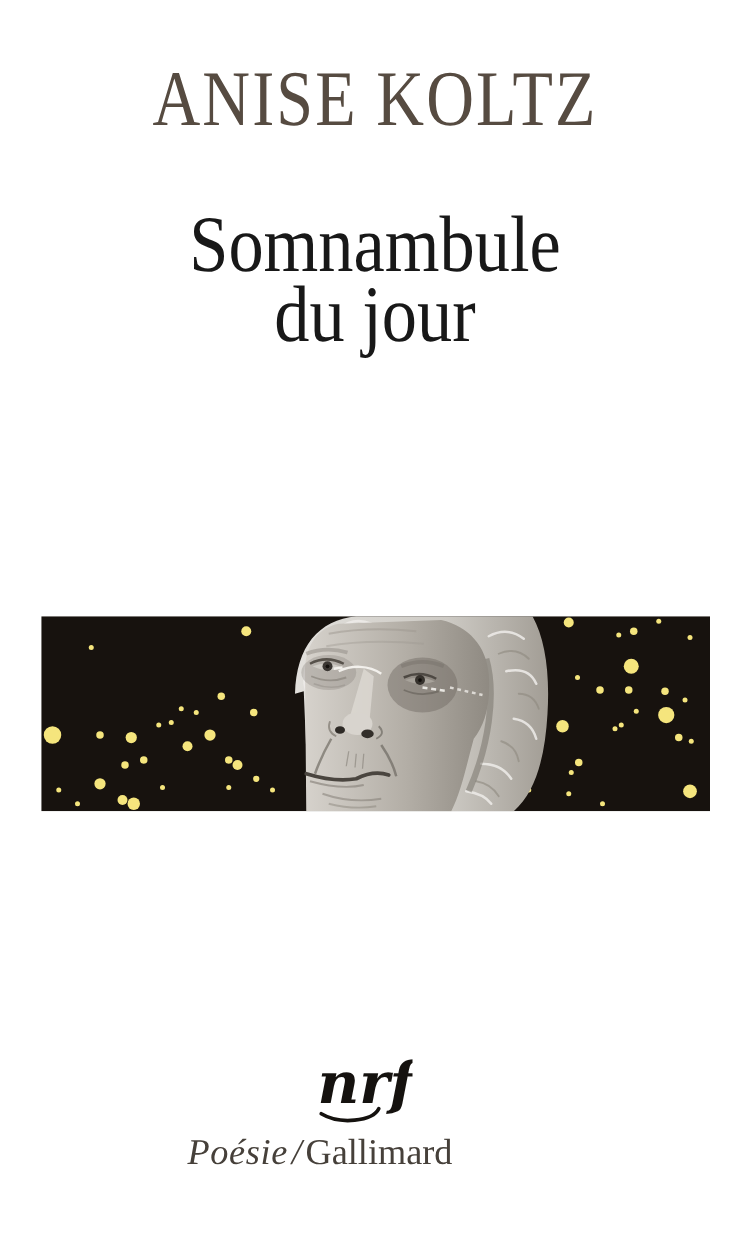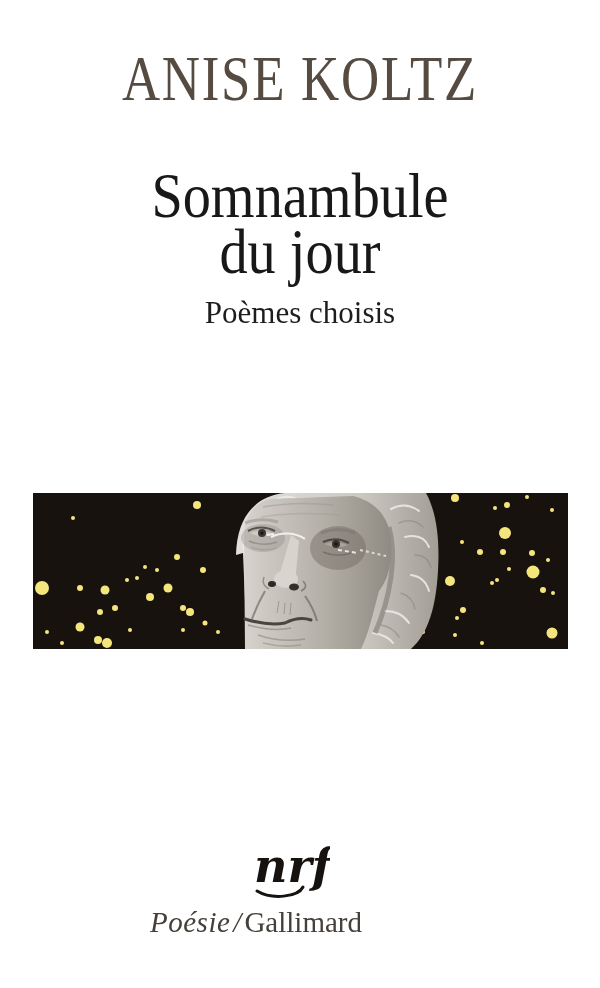--- a/index.html
+++ b/index.html
@@ -49,21 +49,20 @@
 
 <div class="cover">
 
   <div class="author">ANISE KOLTZ</div>
 
   <h1 class="title">
     <span class="line">Somnambule</span>
     <span class="line">du jour</span>
   </h1>
 
-  <div class="subtitle">Poèmes choisis</div>
 
   <div class="band">
     <svg width="535" height="156" viewBox="0 0 535 156">
       <defs>
         <linearGradient id="faceGrad" x1="0" y1="0" x2="1" y2="0">
           <stop offset="0" stop-color="#d6d2cc"></stop>
           <stop offset="0.55" stop-color="#b3aea6"></stop>
           <stop offset="1" stop-color="#8f8a82"></stop>
         </linearGradient>
         <linearGradient id="hairGrad" x1="0" y1="0" x2="1" y2="0">

